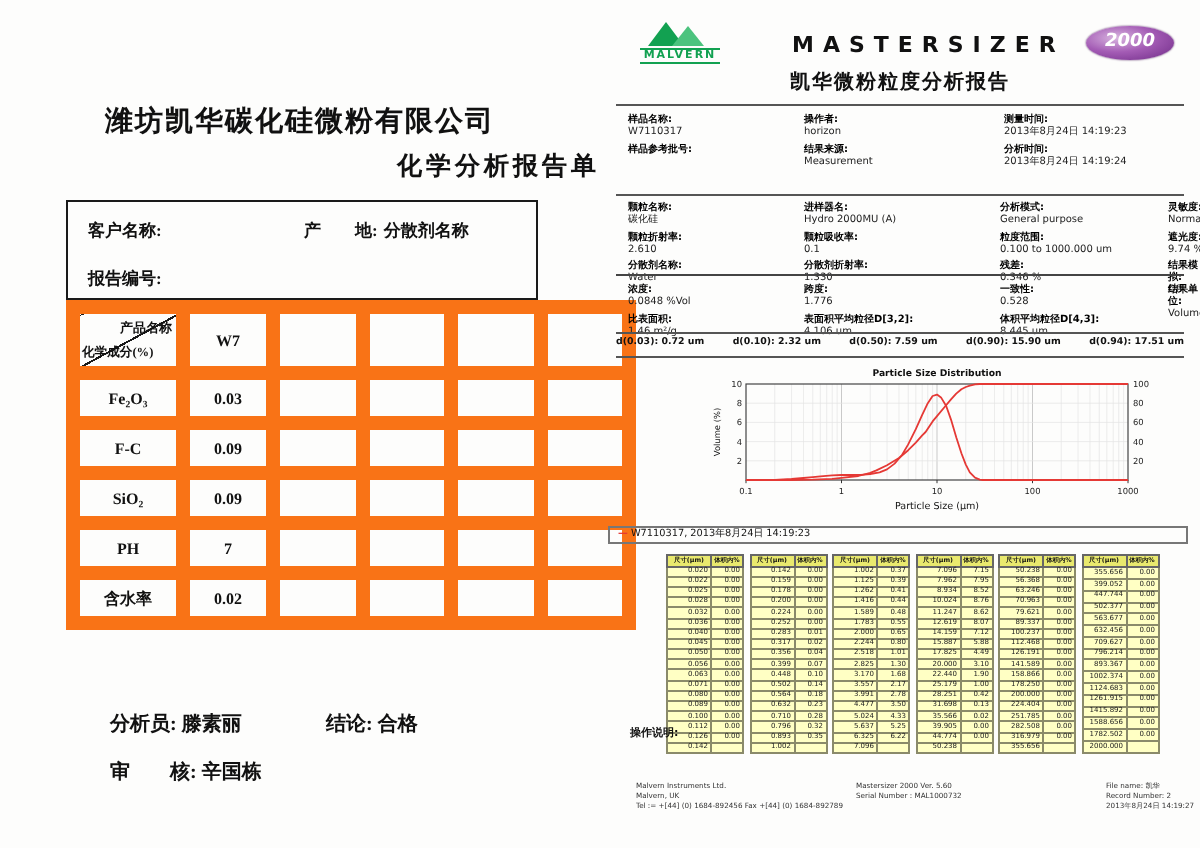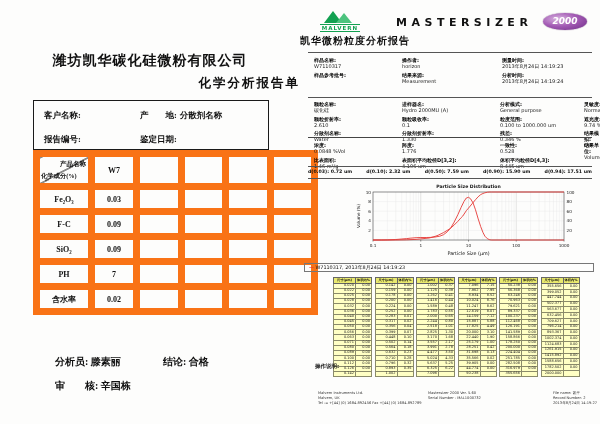--- a/index.html
+++ b/index.html
@@ -11,21 +11,21 @@
   .page-left{left:0;width:300px;}
   .page-right{left:300px;width:300px;}
 
   
   .lp-title{position:absolute;top:52px;left:0;width:100%;text-align:center;
     font-family:"Liberation Serif","DejaVu Serif",serif;font-weight:bold;font-size:14px;letter-spacing:1px;}
   .lp-subtitle{position:absolute;top:75px;left:0;width:100%;text-align:right;
     font-family:"Liberation Serif","DejaVu Serif",serif;font-weight:bold;font-size:12.5px;letter-spacing:2px;}
   .info-box{position:absolute;left:33px;top:100px;width:236px;height:50px;border:1.3px solid #1a1a1a;box-sizing:border-box;}
   .info-row{position:absolute;left:10px;right:4px;display:grid;grid-template-columns:96px 1fr;
-    font-family:"Liberation Serif","DejaVu Serif",serif;font-weight:bold;font-size:8.5px;}
+    font-family:"Liberation Serif","DejaVu Serif",serif;font-weight:bold;font-size:8.5px;gap:12px;}
   .info-row.r1{top:9px;}
   .info-row.r2{top:33px;}
   .info-pair .val{margin-left:3px;}
   .chem-table{position:absolute;left:33px;top:150px;width:236px;border-collapse:collapse;table-layout:fixed;}
   .chem-table td{border:7px solid #f97316;height:18px;text-align:center;vertical-align:middle;
     font-family:"Liberation Serif","DejaVu Serif",serif;font-weight:bold;font-size:8px;padding:0;}
   .chem-table td.corner{height:26px;position:relative;
     background:linear-gradient(to bottom right,transparent calc(50% - 0.5px),#1a1a1a calc(50% - 0.5px),#1a1a1a calc(50% + 0.5px),transparent calc(50% + 0.5px));}
   .corner .ct{position:absolute;top:3px;right:2px;font-size:6.5px;}
   .corner .cb{position:absolute;bottom:2px;left:1px;font-size:6.3px;}
@@ -37,21 +37,21 @@
   .tri{position:absolute;width:0;height:0;border-style:solid;}
   .tri.t1{left:4px;bottom:0;border-width:0 9px 12px 9px;border-color:transparent transparent #12a151 transparent;}
   .tri.t2{left:16px;bottom:0;border-width:0 8px 10px 8px;border-color:transparent transparent #4cc37e transparent;}
   .malvern .word{display:block;text-align:center;font-size:5.5px;font-weight:bold;color:#12a151;letter-spacing:1px;
     border-top:1px solid #12a151;border-bottom:1px solid #12a151;margin-top:1px;}
   .ms-word{position:absolute;left:96px;top:16px;font-size:11px;font-weight:bold;letter-spacing:4.5px;color:#111;}
   .ms-2000{position:absolute;left:243px;top:13px;width:44px;height:17px;border-radius:50%;
     background:radial-gradient(ellipse at 35% 35%, #d9b6e0 0%, #a45cb5 45%, #6e2a86 100%);
     color:#fff;font-style:italic;font-weight:bold;font-size:9px;text-align:center;line-height:17px;
     box-shadow:0 0 1px #4d1d5e;}
-  .rp-title{position:absolute;top:34px;left:0;width:100%;text-align:left;font-weight:bold;font-size:10px;letter-spacing:1px;}
+  .rp-title{position:absolute;top:34px;left:0;width:100%;text-align:center;font-weight:bold;font-size:10px;letter-spacing:1px;}
   .rule{position:absolute;left:8px;width:284px;border-top:1px solid #555;}
   .rule.heavy{border-top:1.6px solid #444;}
   .sec{position:absolute;left:14px;width:280px;display:grid;}
   .sec1{top:57px;grid-template-columns:88px 100px 1fr;}
   .sec2{top:101px;grid-template-columns:88px 98px 84px 1fr;}
   .sec3{top:142px;grid-template-columns:88px 98px 84px 1fr;}
   .flabel{font-weight:bold;font-size:5px;line-height:6px;color:#000;}
   .fvalue{font-size:5px;line-height:6px;margin-bottom:2.5px;color:#222;min-height:5px;white-space:nowrap;}
   .dvals{position:absolute;left:8px;top:169px;width:284px;display:flex;justify-content:space-between;
     font-size:4.7px;font-weight:bold;color:#111;}
@@ -77,21 +77,20 @@
 <div class="page page-left">
   <div class="lp-title">潍坊凯华碳化硅微粉有限公司</div>
   <div class="lp-subtitle">化学分析报告单</div>
   <div class="info-box">
       <div class="info-row r1">
         <span class="info-pair"><span class="lbl">客户名称:</span><span class="val"></span></span>
         <span class="info-pair"><span class="lbl">产　　地:</span><span class="val">分散剂名称</span></span>
       </div>
       <div class="info-row r2">
         <span class="info-pair"><span class="lbl">报告编号:</span><span class="val"></span></span>
-        <span class="info-pair"><span class="lbl">鉴定日期:</span><span class="val"></span></span>
       </div>
     </div>
   <table class="chem-table">
       <tbody>
         <tr>
           <td class="corner" style="width: 48px;">
             <span class="ct">产品名称</span>
             <span class="cb">化学成分(%)</span>
           </td>
           <td style="width: 38px;">W7</td>

